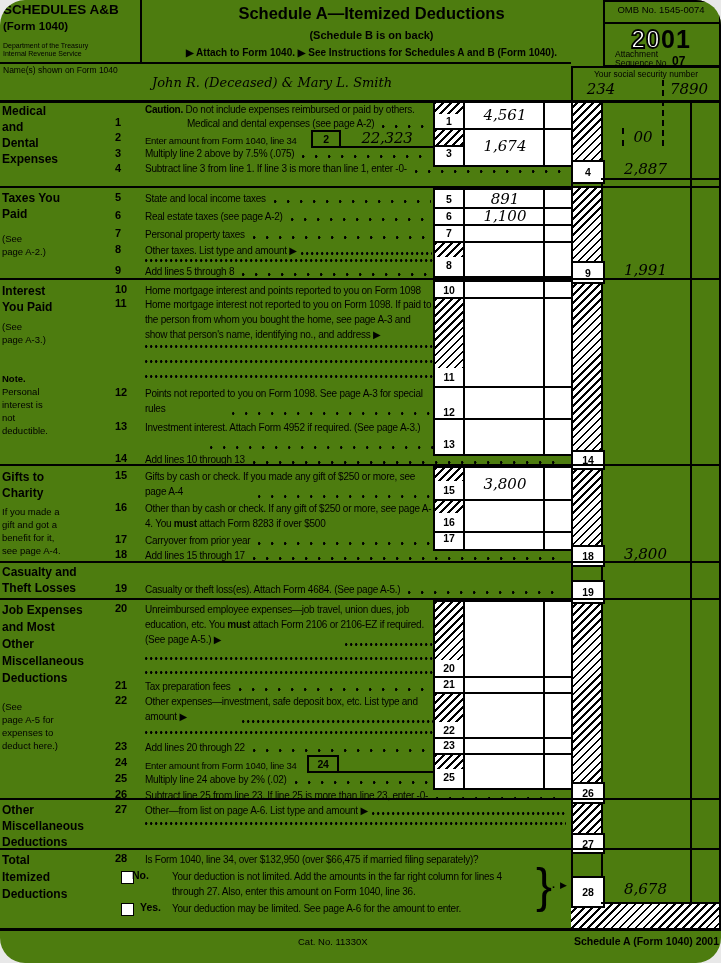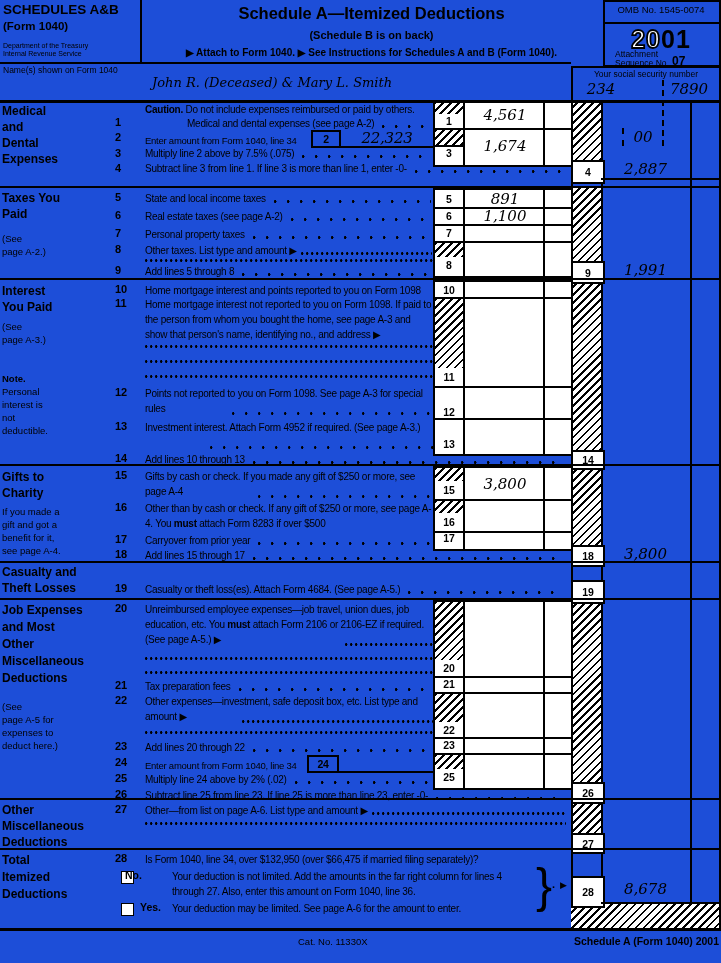--- a/index.html
+++ b/index.html
@@ -1,17 +1,17 @@
 <!DOCTYPE html>
 <html><head>
 <meta charset="utf-8">
 <style>
   html,body{margin:0;padding:0;background:#e8e8e8;}
-  #page{position:relative;width:721px;height:963px;background:#1d4ed8;color:#000;
-        font-family:"Liberation Sans",sans-serif;overflow:hidden;}
+  #page{position:relative;width:721px;height:963px;background:#4d7c0f;color:#000;
+        font-family:"Liberation Sans",sans-serif;overflow:hidden;border-radius:25px;}
   .a{position:absolute;box-sizing:border-box;}
   .b{font-weight:bold;}
   .hl{position:absolute;background:#000;height:2px;}
   .hl3{position:absolute;background:#000;height:3px;}
   .vl{position:absolute;background:#000;width:2px;}
   .hatch{background:repeating-linear-gradient(135deg,#000 0 1.8px,#fff 1.8px 5.6px);}
   .val{font-family:"DejaVu Serif",serif;font-style:italic;font-size:15px;white-space:nowrap;}
   .ln{position:absolute;left:115px;width:26px;font-weight:bold;font-size:11px;}
   .desc{position:absolute;left:145px;font-size:10px;letter-spacing:-0.25px;line-height:15px;}
   .drow{display:flex;align-items:flex-end;}
@@ -395,21 +395,21 @@
   <div class="oamt" style="top:833px;height:15px;"></div>
 
   <div class="side" style="top:852px;line-height:17px;">
     <div>Total</div>
     <div>Itemized</div>
     <div>Deductions</div>
   </div>
   <div class="ln" style="top:852px;">28</div>
   <div class="desc" style="top:852px;width:421px;">Is Form 1040, line 34, over $132,950 (over $66,475 if married filing separately)?</div>
   <div class="cb" style="left:121px;top:871px;"></div>
-  <div class="a b" style="left:125px;top:869px;font-size:10.5px;">No.</div>
+  <div class="a b" style="left:132px;top:869px;font-size:10.5px;">No.</div>
   <div class="desc" style="left:172px;top:869px;width:360px;">Your deduction is not limited. Add the amounts in the far right column for lines 4 through 27. Also, enter this amount on Form 1040, line 36.</div>
   <div class="cb" style="left:121px;top:903px;"></div>
   <div class="a b" style="left:140px;top:901px;font-size:10.5px;">Yes.</div>
   <div class="desc" style="left:172px;top:901px;width:360px;">Your deduction may be limited. See page A-6 for the amount to enter.</div>
   <div class="a" style="left:536px;top:858px;font-size:48px;font-weight:300;line-height:56px;">}</div>
   <div class="a b" style="left:552px;top:878px;font-size:11px;">.</div>
   <div class="a" style="left:560px;top:880px;font-size:9px;">▶</div>
   <div class="obox" style="top:876px;height:28px;">28</div>
   <div class="oamt val" style="top:876px;height:26px;">8,678</div>
   <div class="hl" style="left:601px;top:902px;width:118px;z-index:4;"></div>

